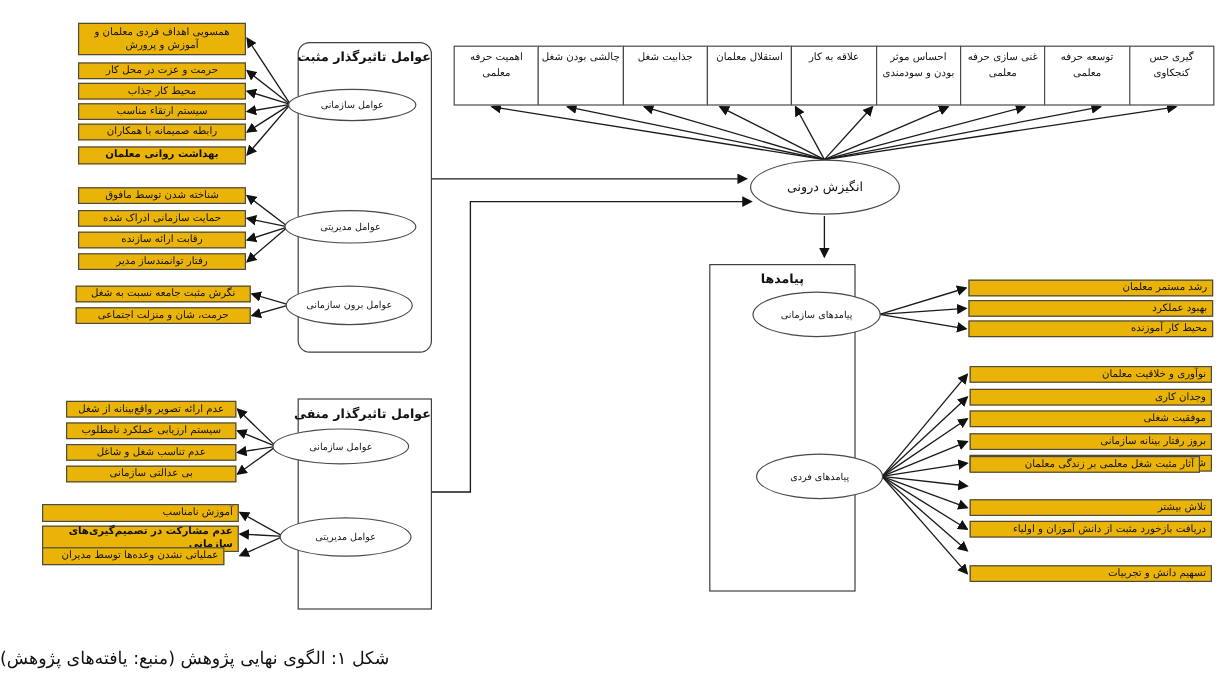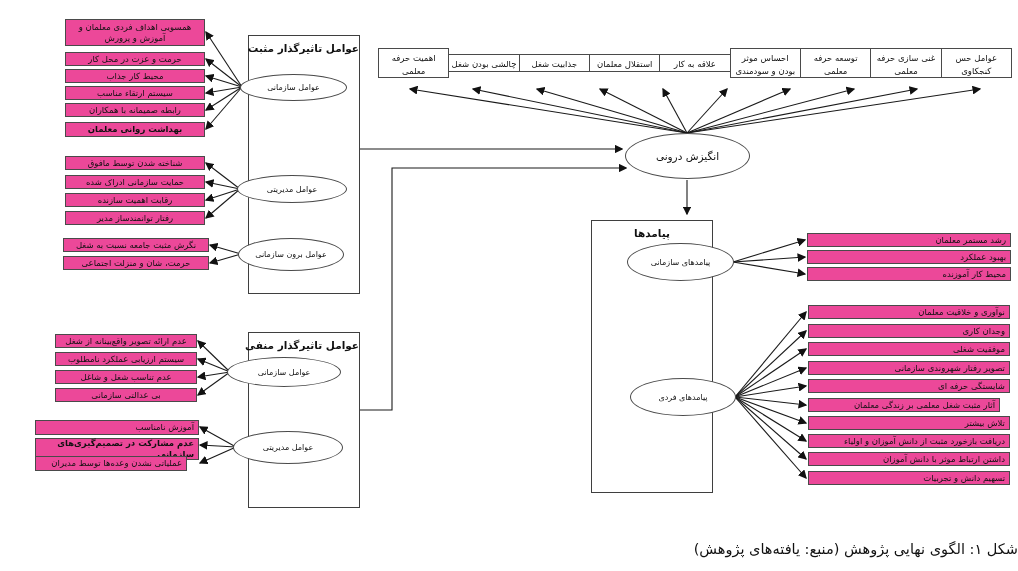--- a/index.html
+++ b/index.html
@@ -2,34 +2,34 @@
 <html lang="fa"><head>
 <meta charset="utf-8">
 <style>
   html,body{margin:0;padding:0;background:#fff;}
   .stage{position:relative;width:1018px;height:571px;background:#fff;
          font-family:"DejaVu Sans",sans-serif;color:#111;overflow:hidden;}
   svg.arrows{position:absolute;left:0;top:0;width:1018px;height:571px;}
   .bigbox{position:absolute;box-sizing:border-box;border:1.2px solid #3f3f3f;background:transparent;}
   .bigtitle{position:absolute;top:6px;left:0;right:0;text-align:center;font-weight:bold;
             font-size:10.5px;white-space:nowrap;}
-  .sbox{position:absolute;box-sizing:border-box;border:1px solid #4a4a4a;background:#ec4899;
+  .sbox{position:absolute;box-sizing:border-box;border:1px solid #4a4a4a;background:#eab308;
         font-size:8.5px;line-height:1.25;display:flex;align-items:center;justify-content:center;
         text-align:center;padding:0 3px;}
   .sbox.rt{justify-content:flex-start;text-align:right;padding:0 4px;}
   .ell{position:absolute;box-sizing:border-box;border:1px solid #4a4a4a;border-radius:50%;
        background:#fff;display:flex;align-items:center;justify-content:center;
        font-size:8px;text-align:center;white-space:nowrap;}
   .ell.big{font-size:10.5px;}
-  .toprow{position:absolute;left:378px;top:38px;width:634px;height:50px;display:flex;align-items:center;}
+  .toprow{position:absolute;left:378px;top:38px;width:634px;height:50px;display:flex;}
   .cell{flex:1;box-sizing:border-box;border:1px solid #4a4a4a;margin-left:-1px;background:#fff;
         font-size:8.5px;line-height:1.5;display:flex;align-items:flex-start;justify-content:center;
         text-align:center;padding:3px 2px 0 2px;}
   .cell:first-child{margin-left:0;}
-  .caption{position:absolute;left:0;right:0;top:541px;text-align:right;font-size:14.5px;}
+  .caption{position:absolute;left:0;right:0;top:541px;text-align:left;font-size:14.5px;}
 </style>
 </head>
 <body>
 
 <div class="stage">
 
   <svg class="arrows" viewBox="0 0 1018 571" xmlns="http://www.w3.org/2000/svg">
     <defs>
       <marker id="ah" viewBox="0 0 10 10" refX="8.5" refY="5" markerWidth="8" markerHeight="8" orient="auto">
         <path d="M0,0 L10,5 L0,10 z" fill="#111"></path>
@@ -88,52 +88,52 @@
       <line x1="735" y1="397" x2="806" y2="368" marker-end="url(#ah)"></line>
       <line x1="735" y1="397" x2="806" y2="386" marker-end="url(#ah)"></line>
       <line x1="735" y1="397" x2="806" y2="405" marker-end="url(#ah)"></line>
       <line x1="735" y1="397" x2="806" y2="423" marker-end="url(#ah)"></line>
       <line x1="735" y1="397" x2="806" y2="441" marker-end="url(#ah)"></line>
       <line x1="735" y1="397" x2="806" y2="459" marker-end="url(#ah)"></line>
       <line x1="735" y1="397" x2="806" y2="478" marker-end="url(#ah)"></line>
     </g>
   </svg>
 
-  <div class="bigbox" style="left:248px;top:35px;width:112px;height:259px;">
+  <div class="bigbox" style="left:248px;top:35px;width:112px;height:259px;border-radius:10px;">
     <div class="bigtitle" dir="rtl">عوامل تاثیرگذار مثبت</div>
   </div>
   <div class="bigbox" style="left:248px;top:332px;width:112px;height:176px;">
     <div class="bigtitle" dir="rtl">عوامل تاثیرگذار منفی</div>
   </div>
   <div class="bigbox" style="left:591px;top:220px;width:122px;height:273px;">
     <div class="bigtitle" dir="rtl">پیامدها</div>
   </div>
 
   <div class="toprow">
     <div class="cell" dir="rtl">اهمیت حرفه معلمی</div>
     <div class="cell" dir="rtl">چالشی بودن شغل</div>
     <div class="cell" dir="rtl">جذابیت شغل</div>
     <div class="cell" dir="rtl">استقلال معلمان</div>
     <div class="cell" dir="rtl">علاقه به کار</div>
     <div class="cell" dir="rtl">احساس موثر بودن و سودمندی</div>
+    <div class="cell" dir="rtl">غنی سازی حرفه معلمی</div>
     <div class="cell" dir="rtl">توسعه حرفه معلمی</div>
-    <div class="cell" dir="rtl">غنی سازی حرفه معلمی</div>
-    <div class="cell" dir="rtl">عوامل حس کنجکاوی</div>
+    <div class="cell" dir="rtl">گیری حس کنجکاوی</div>
   </div>
 
   <div class="sbox" dir="rtl" style="left:65px;top:19px;width:140px;height:27px;">همسویی اهداف فردی معلمان و آموزش و پرورش</div>
   <div class="sbox" dir="rtl" style="left:65px;top:52px;width:140px;height:14px;">حرمت و عزت در محل کار</div>
   <div class="sbox" dir="rtl" style="left:65px;top:69px;width:140px;height:14px;">محیط کار جذاب</div>
   <div class="sbox" dir="rtl" style="left:65px;top:86px;width:140px;height:14px;">سیستم ارتقاء مناسب</div>
   <div class="sbox" dir="rtl" style="left:65px;top:103px;width:140px;height:14px;">رابطه صمیمانه با همکاران</div>
   <div class="sbox" dir="rtl" style="left:65px;top:122px;width:140px;height:15px;font-weight:bold;">بهداشت روانی معلمان</div>
 
   <div class="sbox" dir="rtl" style="left:65px;top:156px;width:140px;height:14px;">شناخته شدن توسط مافوق</div>
   <div class="sbox" dir="rtl" style="left:65px;top:175px;width:140px;height:14px;">حمایت سازمانی ادراک شده</div>
-  <div class="sbox" dir="rtl" style="left:65px;top:193px;width:140px;height:14px;">رقابت اهمیت سازنده</div>
+  <div class="sbox" dir="rtl" style="left:65px;top:193px;width:140px;height:14px;">رقابت ارائه سازنده</div>
   <div class="sbox" dir="rtl" style="left:65px;top:211px;width:140px;height:14px;">رفتار توانمندساز مدیر</div>
 
   <div class="sbox" dir="rtl" style="left:63px;top:238px;width:146px;height:14px;">نگرش مثبت جامعه نسبت به شغل</div>
   <div class="sbox" dir="rtl" style="left:63px;top:256px;width:146px;height:14px;">حرمت، شان و منزلت اجتماعی</div>
 
   <div class="sbox" dir="rtl" style="left:55px;top:334px;width:142px;height:14px;">عدم ارائه تصویر واقع‌بینانه از شغل</div>
   <div class="sbox" dir="rtl" style="left:55px;top:352px;width:142px;height:14px;">سیستم ارزیابی عملکرد نامطلوب</div>
   <div class="sbox" dir="rtl" style="left:55px;top:370px;width:142px;height:14px;">عدم تناسب شغل و شاغل</div>
   <div class="sbox" dir="rtl" style="left:55px;top:388px;width:142px;height:14px;">بی عدالتی سازمانی</div>
 
@@ -141,26 +141,25 @@
   <div class="sbox rt" dir="rtl" style="left:35px;top:438px;width:164px;height:22px;font-weight:bold;">عدم مشارکت در تصمیم‌گیری‌های سازمانی</div>
   <div class="sbox rt" dir="rtl" style="left:35px;top:456px;width:152px;height:15px;">عملیاتی نشدن وعده‌ها توسط مدیران</div>
 
   <div class="sbox rt" dir="rtl" style="left:807px;top:233px;width:204px;height:14px;">رشد مستمر معلمان</div>
   <div class="sbox rt" dir="rtl" style="left:807px;top:250px;width:204px;height:14px;">بهبود عملکرد</div>
   <div class="sbox rt" dir="rtl" style="left:807px;top:267px;width:204px;height:14px;">محیط کار آموزنده</div>
 
   <div class="sbox rt" dir="rtl" style="left:808px;top:305px;width:202px;height:14px;">نوآوری و خلاقیت معلمان</div>
   <div class="sbox rt" dir="rtl" style="left:808px;top:324px;width:202px;height:14px;">وجدان کاری</div>
   <div class="sbox rt" dir="rtl" style="left:808px;top:342px;width:202px;height:14px;">موفقیت شغلی</div>
-  <div class="sbox rt" dir="rtl" style="left:808px;top:361px;width:202px;height:14px;">تصویر رفتار شهروندی سازمانی</div>
+  <div class="sbox rt" dir="rtl" style="left:808px;top:361px;width:202px;height:14px;">بروز رفتار بینانه سازمانی</div>
   <div class="sbox rt" dir="rtl" style="left:808px;top:379px;width:202px;height:14px;">شایستگی حرفه ای</div>
-  <div class="sbox rt" dir="rtl" style="left:808px;top:398px;width:192px;height:14px;">آثار مثبت شغل معلمی بر زندگی معلمان</div>
+  <div class="sbox rt" dir="rtl" style="left:808px;top:380px;width:192px;height:14px;">آثار مثبت شغل معلمی بر زندگی معلمان</div>
   <div class="sbox rt" dir="rtl" style="left:808px;top:416px;width:202px;height:14px;">تلاش بیشتر</div>
   <div class="sbox rt" dir="rtl" style="left:808px;top:434px;width:202px;height:14px;">دریافت بازخورد مثبت از دانش آموزان و اولیاء</div>
-  <div class="sbox rt" dir="rtl" style="left:808px;top:452px;width:202px;height:14px;">داشتن ارتباط موثر با دانش آموزان</div>
   <div class="sbox rt" dir="rtl" style="left:808px;top:471px;width:202px;height:14px;">تسهیم دانش و تجربیات</div>
 
   <div class="ell" dir="rtl" style="left:240px;top:74px;width:107px;height:27px;">عوامل سازمانی</div>
   <div class="ell" dir="rtl" style="left:237px;top:175px;width:110px;height:28px;">عوامل مدیریتی</div>
   <div class="ell" dir="rtl" style="left:238px;top:238px;width:106px;height:33px;">عوامل برون سازمانی</div>
   <div class="ell" dir="rtl" style="left:227px;top:357px;width:114px;height:30px;">عوامل سازمانی</div>
   <div class="ell" dir="rtl" style="left:233px;top:431px;width:110px;height:33px;">عوامل مدیریتی</div>
   <div class="ell big" dir="rtl" style="left:625px;top:133px;width:125px;height:46px;">انگیزش درونی</div>
   <div class="ell" dir="rtl" style="left:627px;top:243px;width:107px;height:38px;">پیامدهای سازمانی</div>
   <div class="ell" dir="rtl" style="left:630px;top:378px;width:106px;height:38px;">پیامدهای فردی</div>

